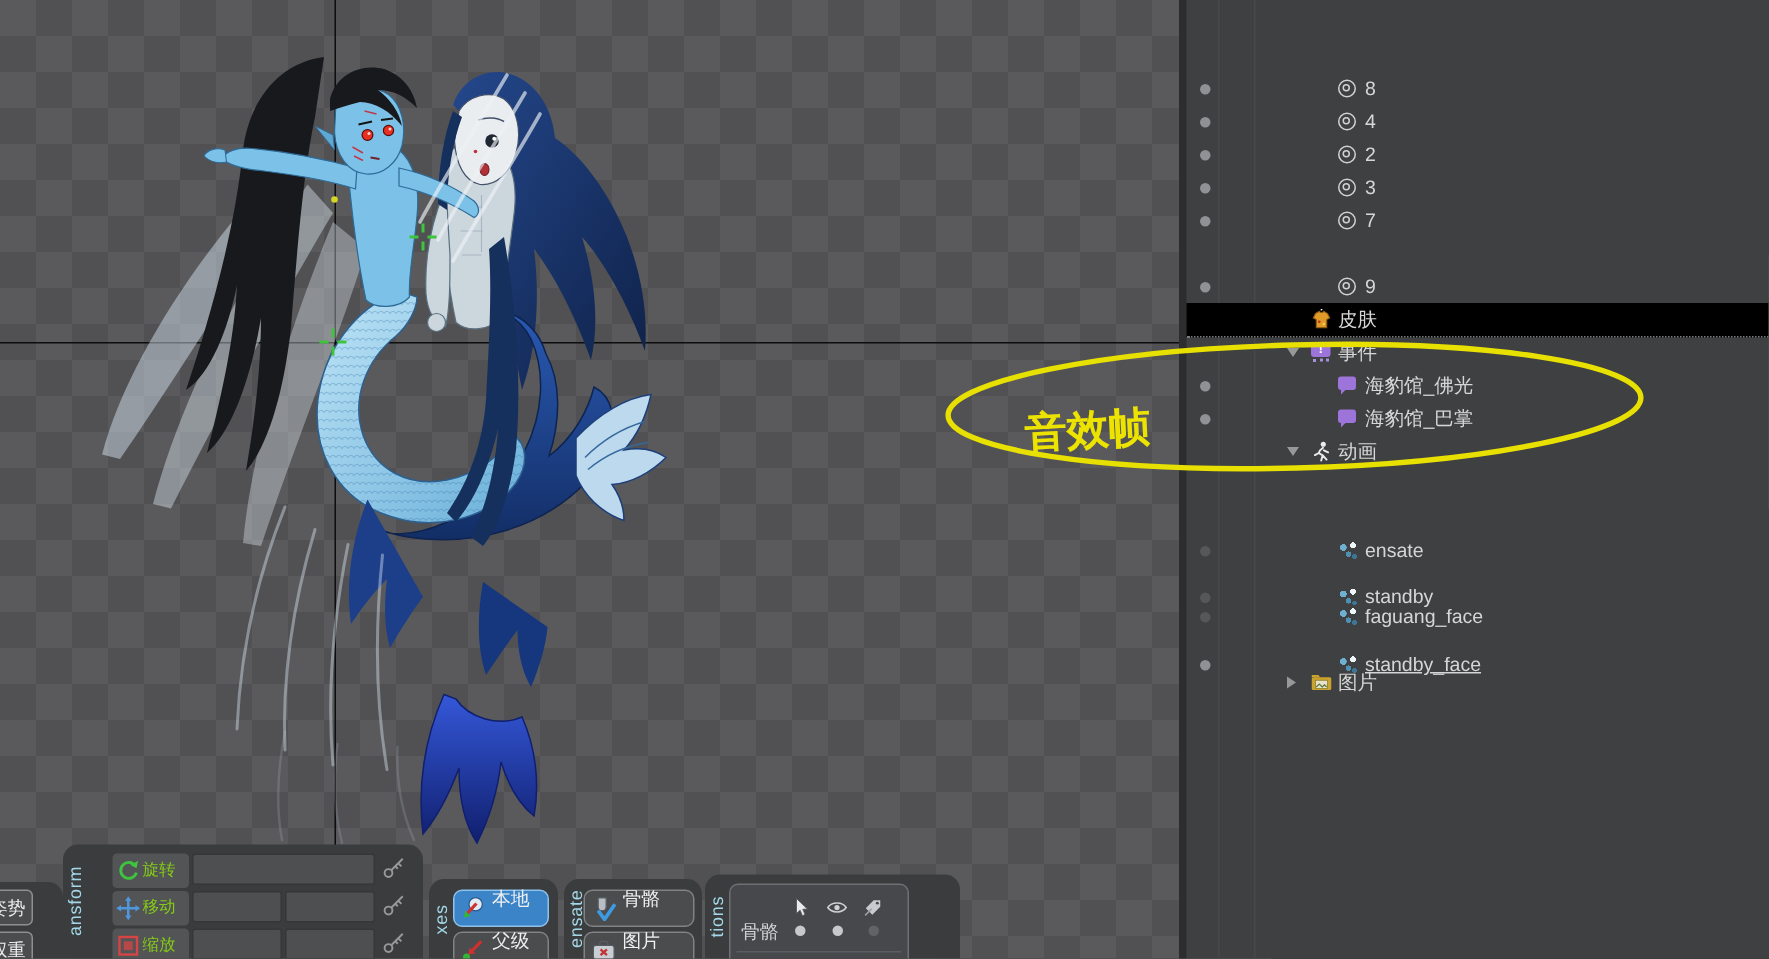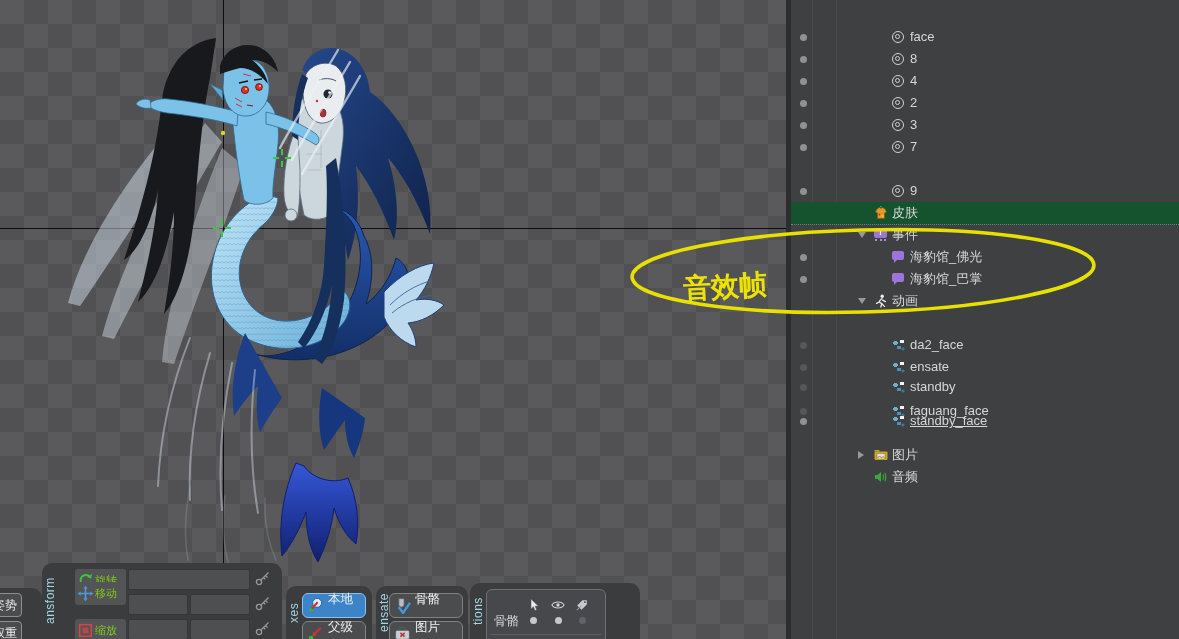--- a/index.html
+++ b/index.html
@@ -15,21 +15,21 @@
     background-size:48px 48px;background-position:0 0,24px 24px;}
   .axis-v{position:absolute;left:223px;top:0;width:1px;height:639px;background:#0d0d0d;z-index:1}
   .axis-h{position:absolute;left:0;top:228px;width:786px;height:1px;background:#0d0d0d;z-index:1}
   #art{position:absolute;left:40px;top:8px;z-index:2}
 
   
   #tree{position:absolute;left:786px;top:0;width:393px;height:639px;background:#3e4041;z-index:5}
   #tree .edge{position:absolute;left:0;top:0;width:5px;height:100%;background:#2c2d2e}
   .guide{position:absolute;top:0;height:100%;width:1px;background:#46484a}
   .trow{position:absolute;left:5px;right:0;height:22px}
-  .trow.sel{background:#14532d;border-bottom:1px dotted #7d7d7d}
+  .trow.sel{background:#000000;border-bottom:1px dotted #7d7d7d}
   .tlabel{position:absolute;left:119px;top:0;line-height:22px;font-size:13px;color:#d6d6d6;white-space:nowrap}
   .trow.lv1 .tlabel{left:101px}
   .trow .u{text-decoration:underline}
   .dot{position:absolute;left:9px;top:8px;width:7px;height:7px;border-radius:50%}
   .dot.bright{background:#8f9294}.dot.dim{background:#555859}
   .exp{position:absolute;top:8px;left:67px;width:0;height:0}
   .exp.open{border-left:4px solid transparent;border-right:4px solid transparent;border-top:6px solid #989898}
   .exp.closed{top:7px;border-top:4px solid transparent;border-bottom:4px solid transparent;border-left:6px solid #989898}
   .icon{position:absolute;left:101px;top:4px;width:14px;height:14px}
   .trow.lv1 .icon{left:83px}
@@ -188,25 +188,20 @@
     </g>
     <circle cx="183" cy="125" r="2.2" fill="#d6d626"></circle>
   </svg>
 </div>
 
 <div id="tree">
   <div class="edge"></div>
   <div class="guide" style="left:26px"></div>
   <div class="guide" style="left:50px"></div>
 
-  <div class="trow lv2" style="top:26px">
-    <span class="dot bright"></span>
-    <span class="icon i-slot"></span>
-    <span class="tlabel">face</span>
-    </div>
   <div class="trow lv2" style="top:48px">
     <span class="dot bright"></span>
     <span class="icon i-slot"></span>
     <span class="tlabel">8</span>
     </div>
   <div class="trow lv2" style="top:70px">
     <span class="dot bright"></span>
     <span class="icon i-slot"></span>
     <span class="tlabel">4</span>
     </div>
@@ -258,63 +253,51 @@
       <path d="M8,4.5 C6.5,5.5 5.6,6.6 5.2,8 M5.2,8 L7.8,9.6 L6.8,13 M5.2,8 L2.6,9.4 M8.6,6.2 L11.4,7.6 M7.8,9.6 L10.4,12.4" stroke="#ececec" stroke-width="1.3" fill="none" stroke-linecap="round"></path>
       </svg>
     <span class="tlabel">动画</span>
     </div>
 
   <div class="trow lv2" style="top:268px">
     <span class="dot bright"></span>
     <span class="icon i-bubble"></span>
     <span class="tlabel">海豹馆_巴掌</span>
     </div>
-  <div class="trow lv2" style="top:334px">
-    <span class="dot dim"></span>
-    <span class="icon i-anim"></span>
-    <span class="tlabel">da2_face</span>
-    </div>
   <div class="trow lv2" style="top:356px">
     <span class="dot dim"></span>
     <span class="icon i-anim"></span>
     <span class="tlabel">ensate</span>
     </div>
   <div class="trow lv2" style="top:400px">
     <span class="dot dim"></span>
     <span class="icon i-anim"></span>
     <span class="tlabel">faguang_face</span>
     </div>
-  <div class="trow lv2" style="top:376px">
+  <div class="trow lv2" style="top:387px">
     <span class="dot dim"></span>
     <span class="icon i-anim"></span>
     <span class="tlabel">standby</span>
     </div>
-  <div class="trow lv2" style="top:410px">
+  <div class="trow lv2" style="top:432px">
     <span class="dot bright"></span>
     <span class="icon i-anim"></span>
     <span class="tlabel u">standby_face</span>
     </div>
 
   <div class="trow lv1" style="top:444px">
     <span class="exp closed"></span>
     <svg class="ic" width="14" height="14" viewBox="0 0 14 14">
       <path d="M0.5,3.5 L0.5,2 L5,2 L6,3.5" fill="#caa32e"></path>
       <rect x="0.5" y="3.5" width="13" height="8.5" rx="1" fill="#caa32e"></rect>
       <rect x="3" y="5.5" width="8" height="5.5" fill="#e6e0cc" stroke="#8a7a20" stroke-width=".5"></rect>
       <path d="M3.5,10 l2,-2 2,2 1.5,-1.5 1.5,1.5" stroke="#5a7a3a" stroke-width=".8" fill="none"></path>
       </svg>
     <span class="tlabel">图片</span>
     </div>
-  <div class="trow lv1" style="top:466px">
-    <svg class="ic" width="14" height="14" viewBox="0 0 14 14">
-      <path d="M1,5 h2.5 L7,2 v10 L3.5,9 H1 Z" fill="#3aa83a"></path>
-      <path d="M8.8,4.5 C9.8,5.5 9.8,8.5 8.8,9.5 M10.6,2.8 C12.2,4.5 12.2,9.5 10.6,11.2" stroke="#3aa83a" stroke-width="1.2" fill="none"></path>
-      </svg>
-    <span class="tlabel">音频</span>
-    </div>
 
   <div id="scrollbar"></div>
 </div>
 
 <div class="panel" style="left:-10px;top:588px;width:52px;height:51px">
   <div class="posebtn" style="left:-10px;top:5px;width:42px;height:24px"><span>姿势</span></div>
   <div class="posebtn" style="left:-10px;top:33px;width:42px;height:24px"><span>权重</span></div>
 </div>
 
 <div class="panel" style="left:42px;top:563px;width:240px;height:76px">
@@ -327,21 +310,21 @@
       </svg>
     <span class="clab">旋转</span>
     </div>
   <input class="tf-input" style="left: 86px; top: 6px; width: 122px;">
   <div class="keybtn" style="top:6px">
     <svg width="18" height="18" viewBox="0 0 18 18">
         <circle cx="5" cy="13" r="2.6" fill="none" stroke="#989898" stroke-width="1.3"></circle>
       <path d="M7,11 L14.5,3.5 M11.5,6.5 L13.6,8.6 M9.5,8.5 L11.2,10.2" stroke="#989898" stroke-width="1.3" fill="none"></path>
       </svg></div>
 
-  <div class="tf-chip" style="top:19px">
+  <div class="tf-chip" style="top:31px">
     <svg width="17" height="17" viewBox="0 0 16 16">
       <path d="M8,0.5 L10,3.5 H6 Z M8,15.5 L6,12.5 h4 Z M0.5,8 L3.5,6 v4 Z M15.5,8 L12.5,10 V6 Z" fill="#4f96dc"></path>
       <path d="M8,3 V13 M3,8 H13" stroke="#4f96dc" stroke-width="1.6" fill="none"></path>
       </svg>
     <span class="clab">移动</span>
     </div>
   <input class="tf-input" style="left: 86px; top: 31px; width: 60px;">
   <input class="tf-input" style="left: 148px; top: 31px; width: 60px;">
   <div class="keybtn" style="top:31px">
     <svg width="18" height="18" viewBox="0 0 18 18">

